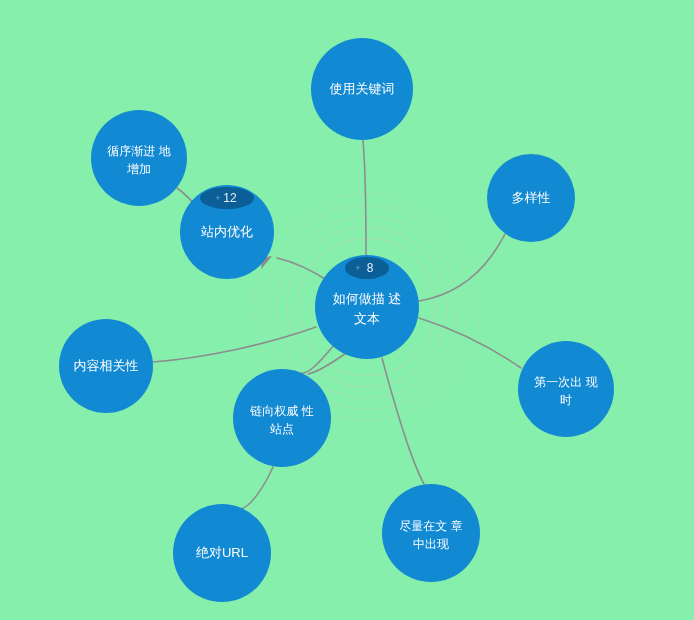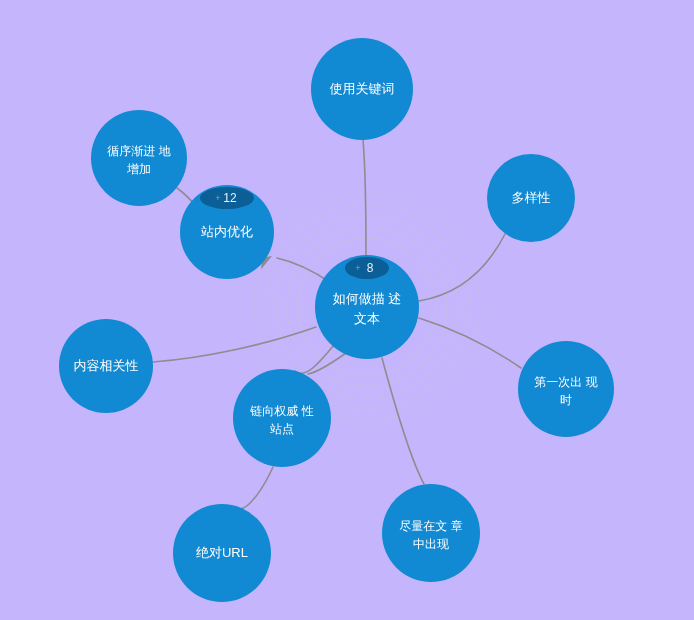--- a/index.html
+++ b/index.html
@@ -10,21 +10,21 @@
   body {
     width: 694px;
     height: 620px;
     overflow: hidden;
     font-family: "Liberation Sans", "DejaVu Sans", sans-serif;
   }
   #graph-root {
     position: relative;
     width: 694px;
     height: 620px;
-    background: #c4b5fd;
+    background: #86efac;
   }
   svg.graph-canvas {
     display: block;
     width: 694px;
     height: 620px;
   }
   .edge-line {
     fill: none;
     stroke: #8d8d8d;
     stroke-width: 1.6;

